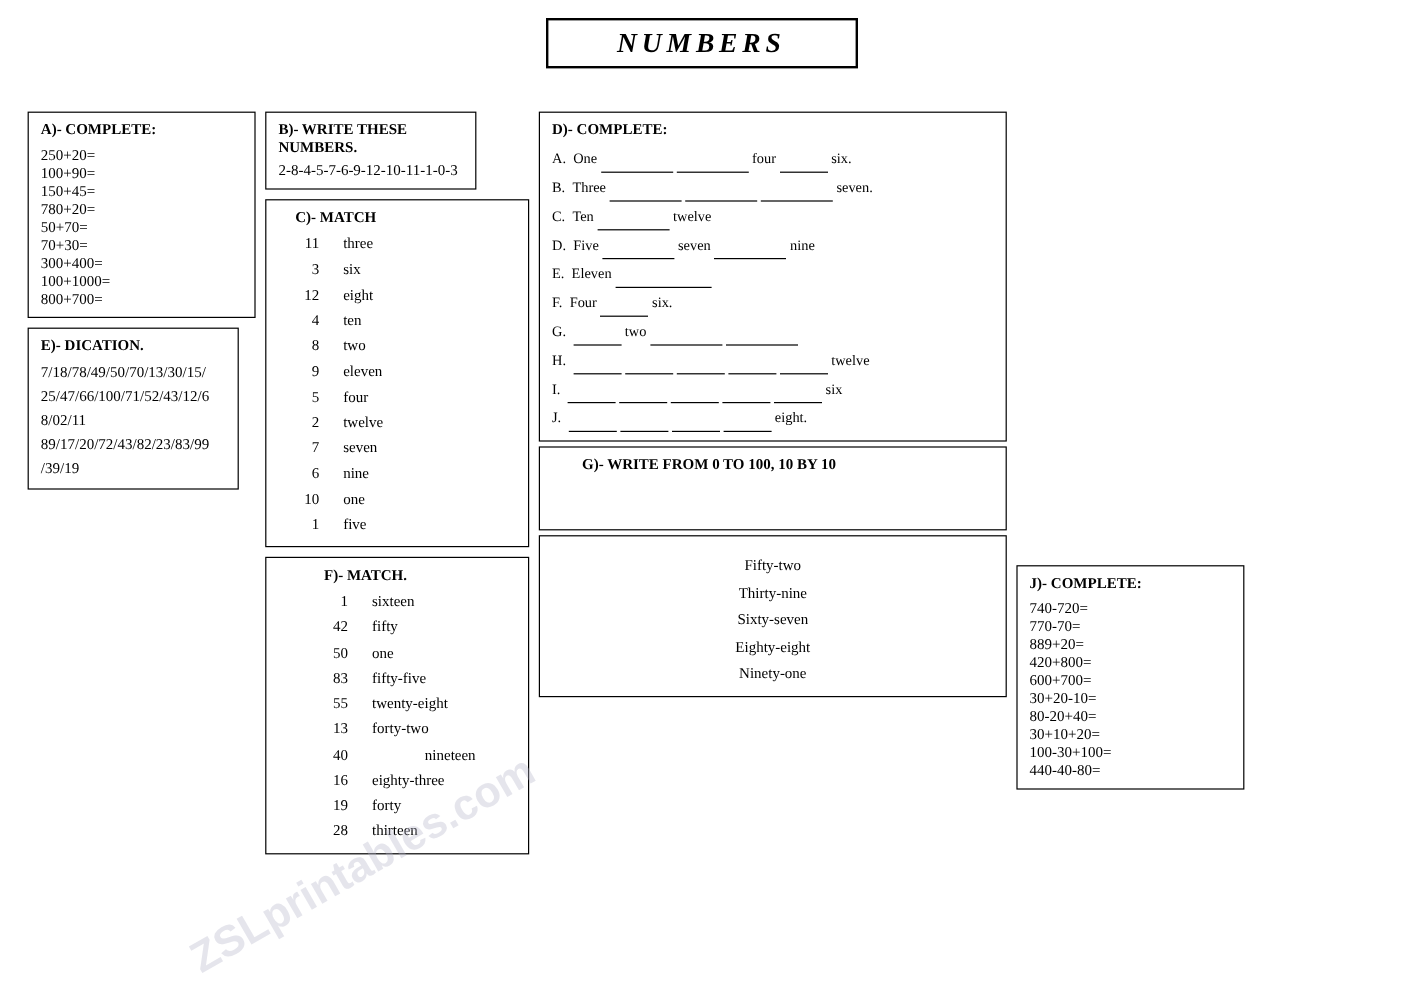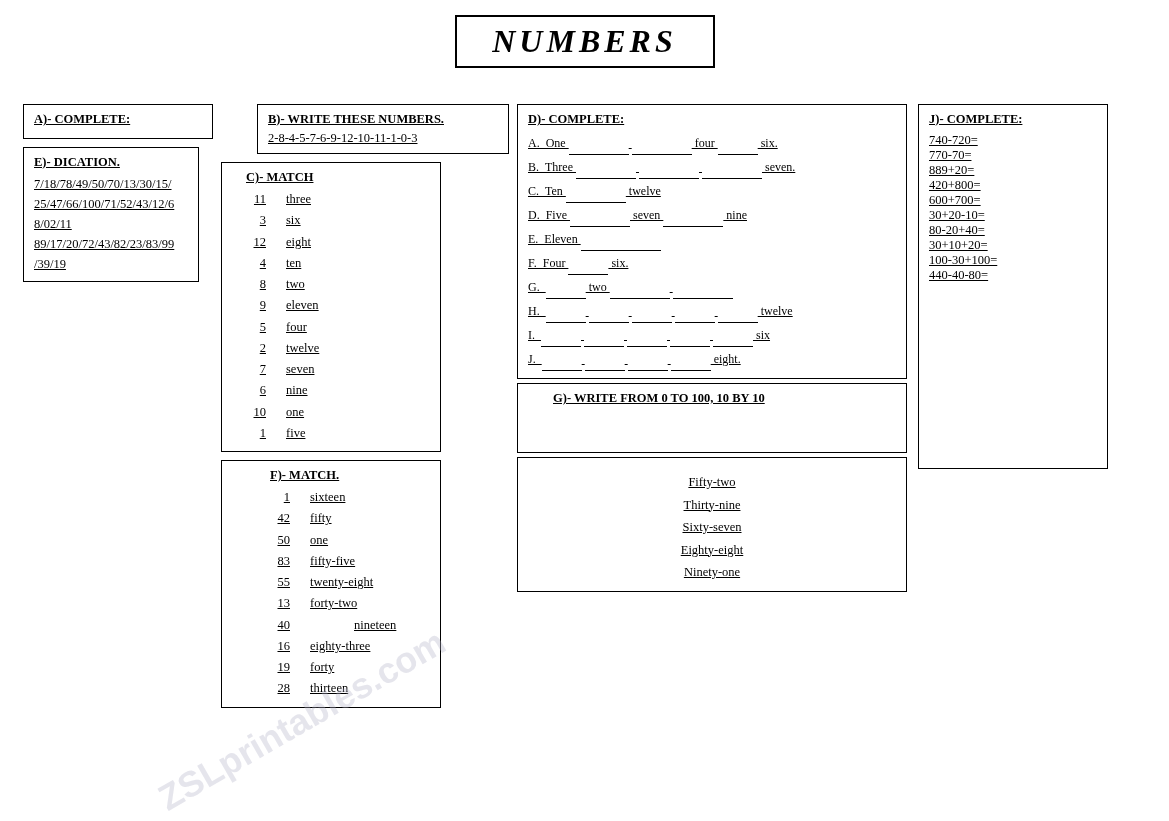--- a/index.html
+++ b/index.html
@@ -27,21 +27,21 @@
       padding: 6px 30px;
       margin: 0 auto 18px auto;
       display: flex;
       justify-content: center;
       width: 260px;
       margin: 0 auto 18px auto;
     }
 
     .title-text {
       font-family: 'Palatino Linotype', 'Book Antiqua', Palatino, serif;
-      font-size: 32px;
+      font-size: 23px;
       font-style: italic;
       letter-spacing: 4px;
       font-weight: bold;
     }
 
     .box {
       border: 1.5px solid #000;
       padding: 7px 10px;
       font-size: 12.5px;
     }
@@ -118,65 +118,76 @@
     }
 
     .col-right {
       display: flex;
       flex-direction: column;
       gap: 4px;
     }
 
     .col-far-right {
       display: flex;
-      gap: 3px;
+      flex-direction: column;
+      gap: 13px;
     }
 
     .content-grid {
       display: flex;
       gap: 8px;
       padding: 0 8px;
       align-items: flex-start;
-      text-decoration: underline;
     }
   </style>
 </head>
 <body>
 
 <div class="page">
 
   <div style="display:flex;justify-content:center;margin-bottom:18px;">
     <div class="title-box">
       <span class="title-text">NUMBERS</span>
     </div>
   </div>
 
   <div class="content-grid">
 
     <div class="col-left">
 
       <div class="box" style="width:190px;">
         <div class="box-title">A)- COMPLETE:</div>
+        <div style="margin-top:6px;">
+          <div>250+20=</div>
+          <div>100+90=</div>
+          <div>150+45=</div>
+          <div>780+20=</div>
+          <div>50+70=</div>
+          <div>70+30=</div>
+          <div>300+400=</div>
+          <div>100+1000=</div>
+          <div>800+700=</div>
+        </div>
       </div>
 
       <div class="box" style="width:176px;">
         <div class="box-title">E)- DICATION.</div>
         <div style="margin-top:4px;line-height:1.6;word-break:break-all;">
           7/18/78/49/50/70/13/30/15/<br>
           25/47/66/100/71/52/43/12/6<br>
           8/02/11<br>
           89/17/20/72/43/82/23/83/99<br>
           /39/19
         </div>
       </div>
     </div>
 
     <div class="col-mid">
 
-      <div class="box" style="width:252px;margin-left:36px;">
+      <div class="box" style="width:176px;">
         <div class="box-title">B)- WRITE THESE NUMBERS.</div>
         <div>2-8-4-5-7-6-9-12-10-11-1-0-3</div>
       </div>
 
       <div class="box" style="width:220px;padding-left:24px;">
         <div class="box-title">C)- MATCH</div>
         <div style="margin-top:4px;">
           <div class="match-row">
               <span class="match-num">11</span>
               <span class="match-word">three</span>

